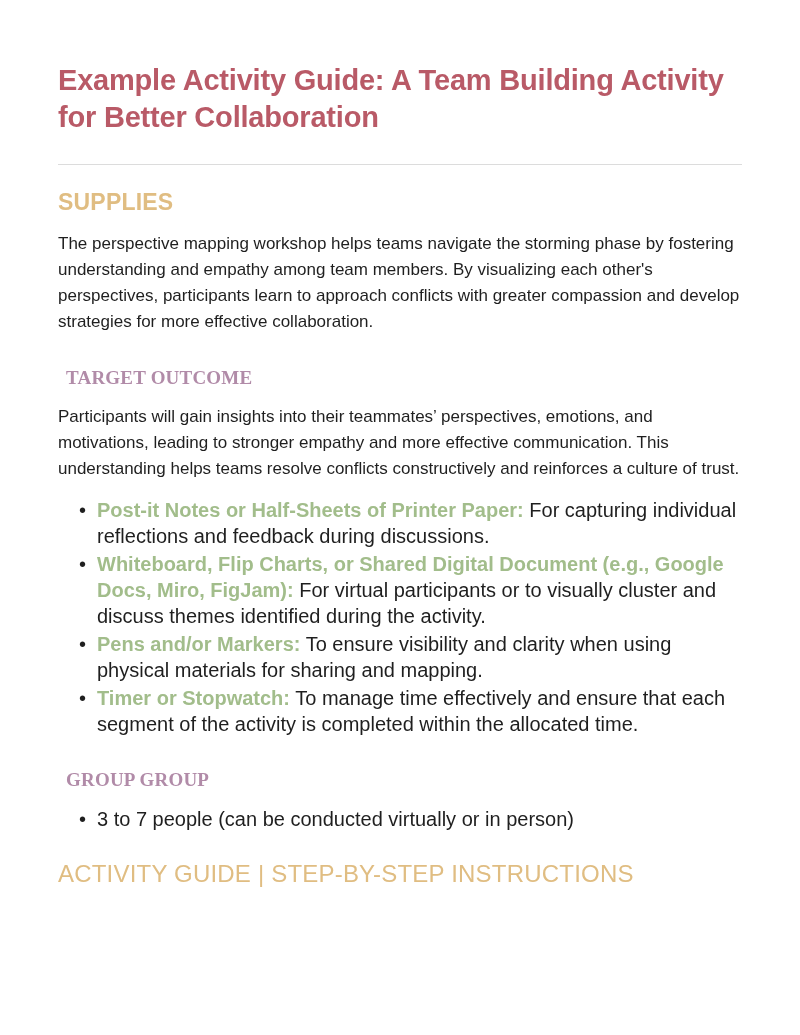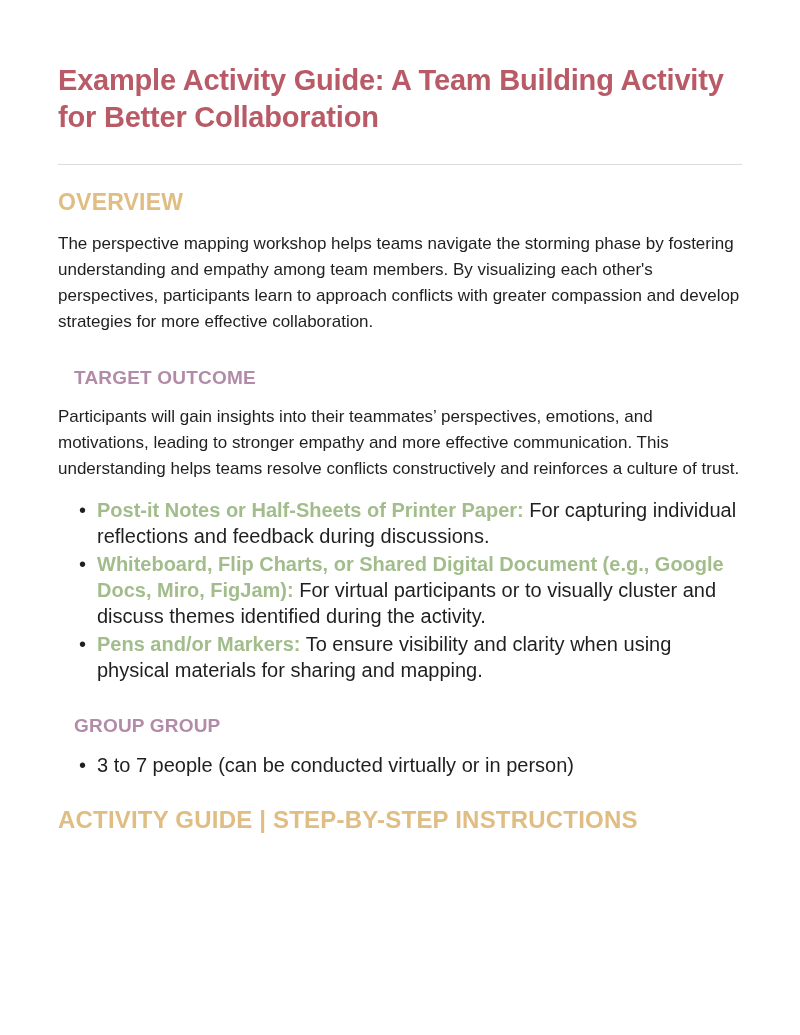--- a/index.html
+++ b/index.html
@@ -34,26 +34,27 @@
   }
   h2.gold-heading {
     margin: 24px 0 0 0;
     font-size: 23px;
     line-height: 1.2;
     font-weight: bold;
     color: #e0bd82;
     letter-spacing: 0.2px;
   }
   h3.mauve-heading {
-    margin: 32px 0 0 16px;
+    margin: 32px 0 0 8px;
     font-size: 19px;
     line-height: 1.2;
     font-weight: bold;
     color: #b18ba8;
     letter-spacing: 0.2px;
+    font-family: Liberation Serif, serif;
   }
   p.body-text {
     margin: 14px 0 0 0;
     font-size: 17px;
     line-height: 26px;
   }
   ul.bullet-list {
     margin: 15px 0 0 0;
     padding: 0;
     list-style: none;
@@ -73,35 +74,35 @@
     color: #1f1f1f;
   }
   .lead-green {
     font-weight: bold;
     color: #a2bd8b;
   }
   h2.bottom-heading {
     margin: 28px 0 0 0;
     font-size: 24px;
     line-height: 1.2;
-    font-weight: bold;
+    font-weight: normal;
     color: #e0bd82;
     letter-spacing: 0.2px;
   }
 </style>
 </head>
 <body>
 
 <div class="page">
 
   <h1 class="doc-title">Example Activity Guide: A Team Building Activity for Better Collaboration</h1>
 
   <hr class="divider">
 
-  <h2 class="gold-heading">OVERVIEW</h2>
+  <h2 class="gold-heading">SUPPLIES</h2>
 
   <p class="body-text">The perspective mapping workshop helps teams navigate the storming phase by fostering understanding and empathy among team members. By visualizing each other's perspectives, participants learn to approach conflicts with greater compassion and develop strategies for more effective collaboration.</p>
 
   <h3 class="mauve-heading">TARGET OUTCOME</h3>
 
   <p class="body-text">Participants will gain insights into their teammates’ perspectives, emotions, and motivations, leading to stronger empathy and more effective communication. This understanding helps teams resolve conflicts constructively and reinforces a culture of trust.</p>
 
 
   <ul class="bullet-list">
     <li>
@@ -109,20 +110,24 @@
       <span>For capturing individual reflections and feedback during discussions.</span>
     </li>
     <li>
       <span class="lead-green">Whiteboard, Flip Charts, or Shared Digital Document (e.g., Google Docs, Miro, FigJam):</span>
       <span>For virtual participants or to visually cluster and discuss themes identified during the activity.</span>
     </li>
     <li>
       <span class="lead-green">Pens and/or Markers:</span>
       <span>To ensure visibility and clarity when using physical materials for sharing and mapping.</span>
     </li>
+    <li>
+      <span class="lead-green">Timer or Stopwatch:</span>
+      <span>To manage time effectively and ensure that each segment of the activity is completed within the allocated time.</span>
+    </li>
   </ul>
 
   <h3 class="mauve-heading">GROUP GROUP</h3>
 
   <ul class="bullet-list">
     <li>
       <span>3 to 7 people (can be conducted virtually or in person)</span>
     </li>
   </ul>
 

